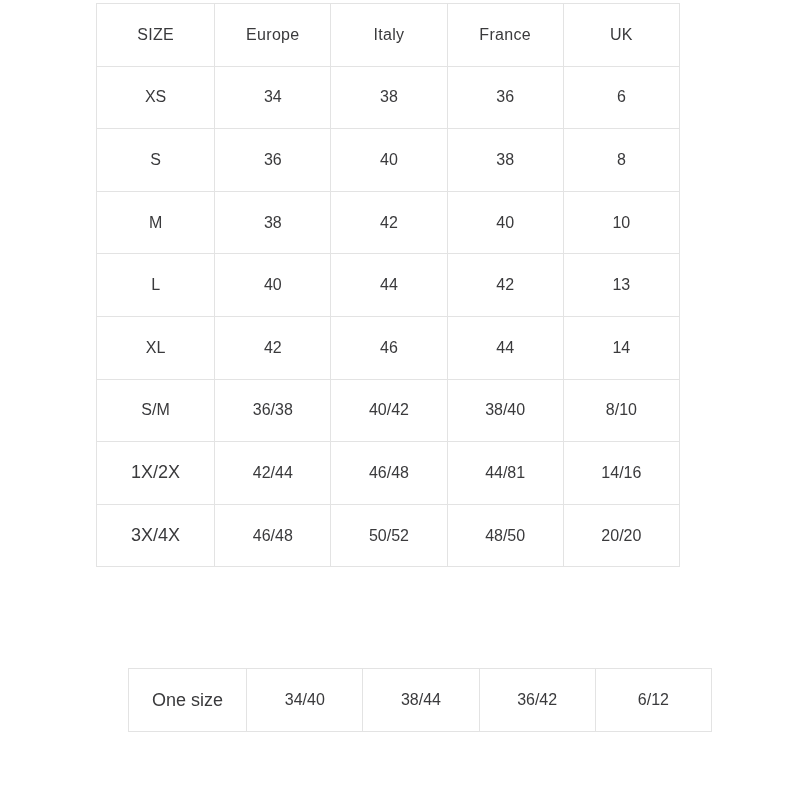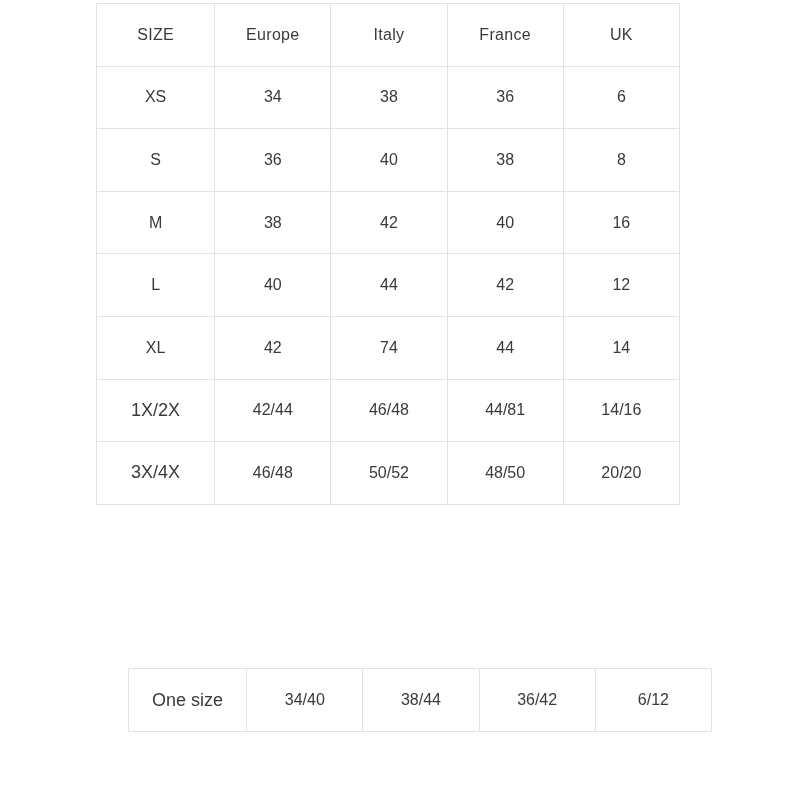--- a/index.html
+++ b/index.html
@@ -104,35 +104,42 @@
           <td class="val-cell">36</td>
           <td class="val-cell">40</td>
           <td class="val-cell">38</td>
           <td class="val-cell">8</td>
         </tr>
         <tr>
           <td class="row-label">M</td>
           <td class="val-cell">38</td>
           <td class="val-cell">42</td>
           <td class="val-cell">40</td>
-          <td class="val-cell">16</td>
+          <td class="val-cell">10</td>
         </tr>
         <tr>
           <td class="row-label">L</td>
           <td class="val-cell">40</td>
           <td class="val-cell">44</td>
           <td class="val-cell">42</td>
-          <td class="val-cell">12</td>
+          <td class="val-cell">13</td>
         </tr>
         <tr>
           <td class="row-label">XL</td>
           <td class="val-cell">42</td>
-          <td class="val-cell">74</td>
+          <td class="val-cell">46</td>
           <td class="val-cell">44</td>
           <td class="val-cell">14</td>
+        </tr>
+        <tr>
+          <td class="row-label">S/M</td>
+          <td class="val-cell">36/38</td>
+          <td class="val-cell">40/42</td>
+          <td class="val-cell">38/40</td>
+          <td class="val-cell">8/10</td>
         </tr>
         <tr>
           <td class="row-label small">1X/2X</td>
           <td class="val-cell">42/44</td>
           <td class="val-cell">46/48</td>
           <td class="val-cell">44/81</td>
           <td class="val-cell">14/16</td>
         </tr>
         <tr>
           <td class="row-label small">3X/4X</td>

